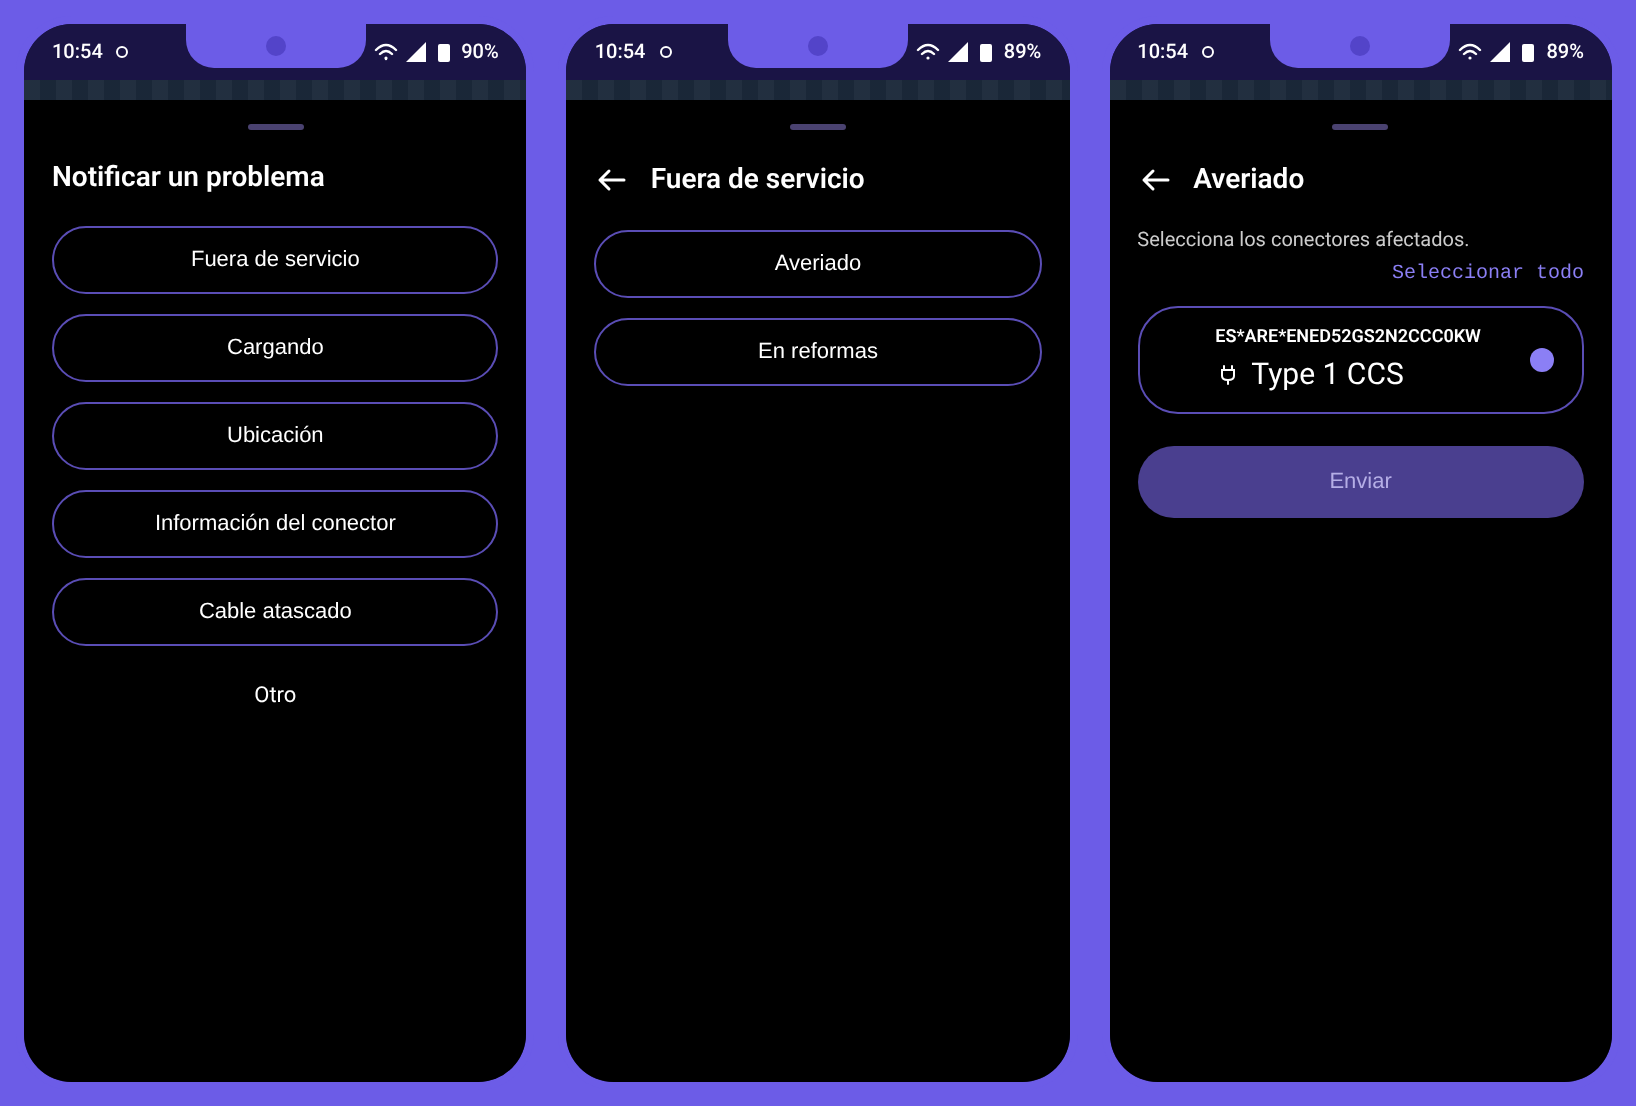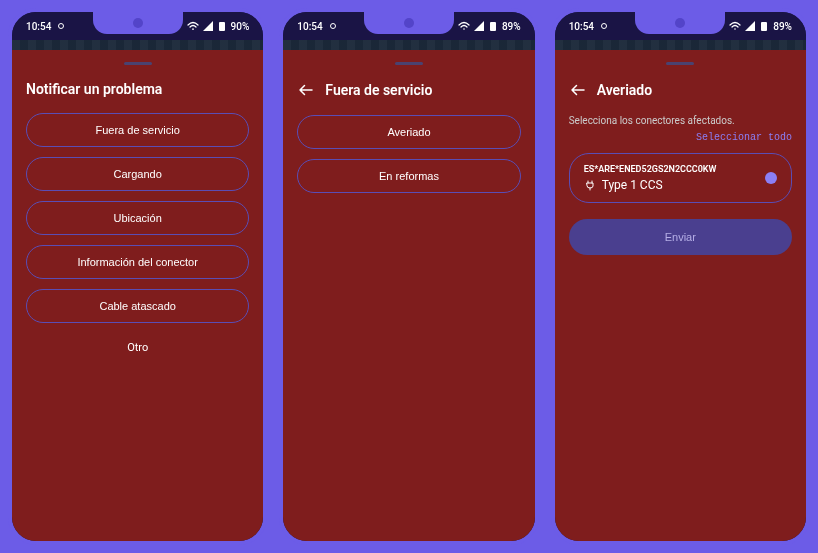--- a/index.html
+++ b/index.html
@@ -69,21 +69,21 @@
     display: inline-flex;
     align-items: center;
   }
   .bg-pattern {
     height: 10px;
     background: repeating-linear-gradient(90deg, #2a4a3a 0, #2a4a3a 8px, #1a3a2a 8px, #1a3a2a 16px);
     opacity: 0.5;
   }
   .sheet {
     flex: 1;
-    background: #7f1d1d;
+    background: #000000;
     display: flex;
     flex-direction: column;
     padding: 8px 14px 14px 14px;
     overflow: hidden;
   }
   .handle {
     width: 28px;
     height: 3px;
     background: #4a4270;
     border-radius: 2px;
@@ -148,34 +148,35 @@
     margin-bottom: 12px;
     display: flex;
     align-items: center;
     justify-content: space-between;
     cursor: pointer;
   }
   .connector-info {
     display: flex;
     flex-direction: column;
     gap: 4px;
+    margin-left: 24px;
   }
   .connector-id {
     color: #fff;
     font-size: 9px;
     font-weight: 600;
   }
   .connector-type-row {
     display: flex;
     align-items: center;
     gap: 6px;
   }
   .connector-type {
     color: #fff;
-    font-size: 12px;
+    font-size: 15px;
   }
   .radio-dot {
     width: 12px;
     height: 12px;
     border-radius: 50%;
     background: #8b7ff5;
   }
   .submit-btn {
     background: #4a3f8f;
     color: #b5aee6;

